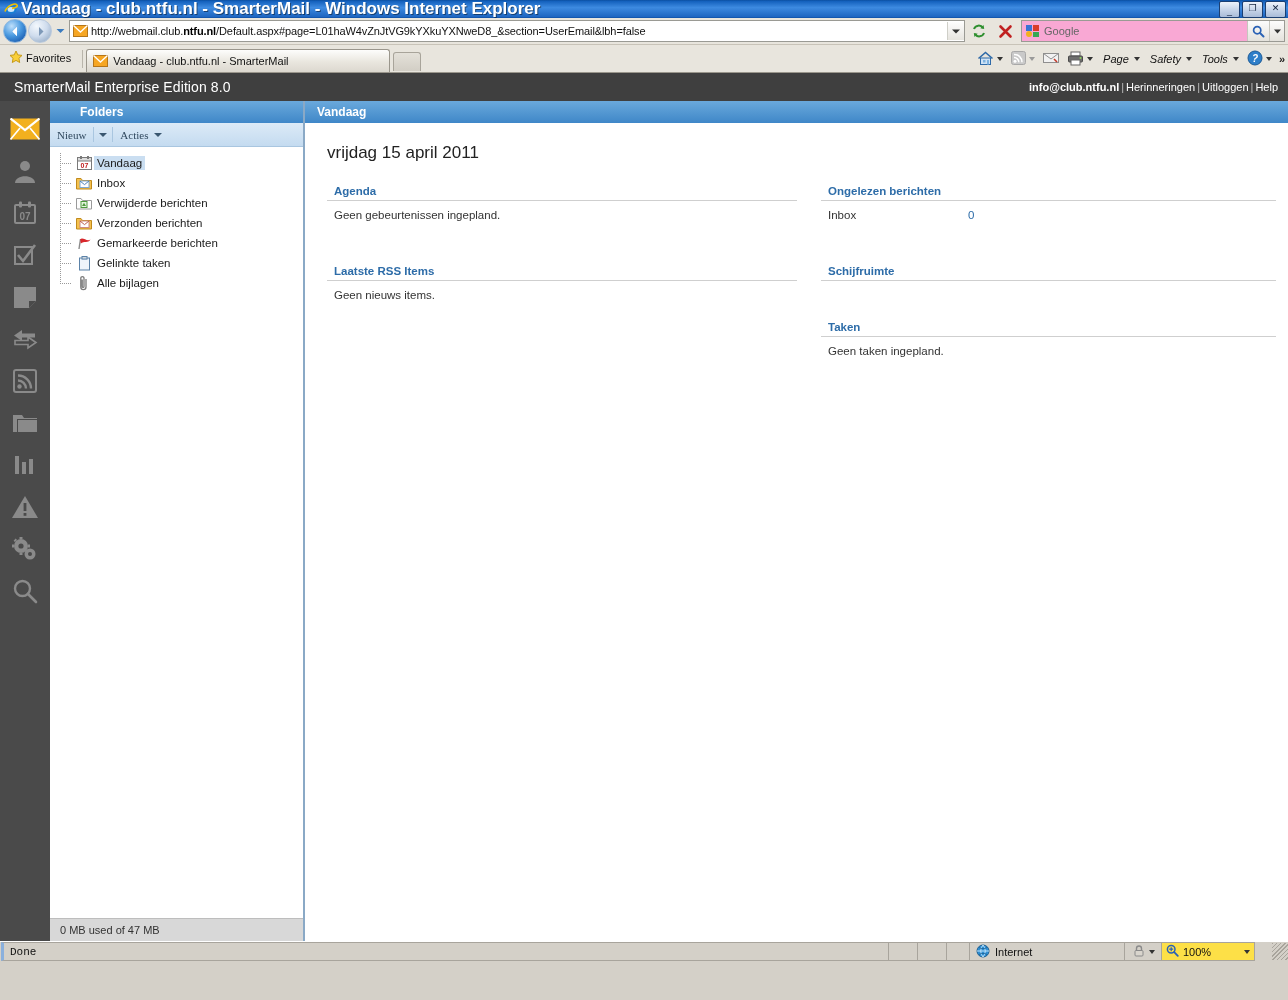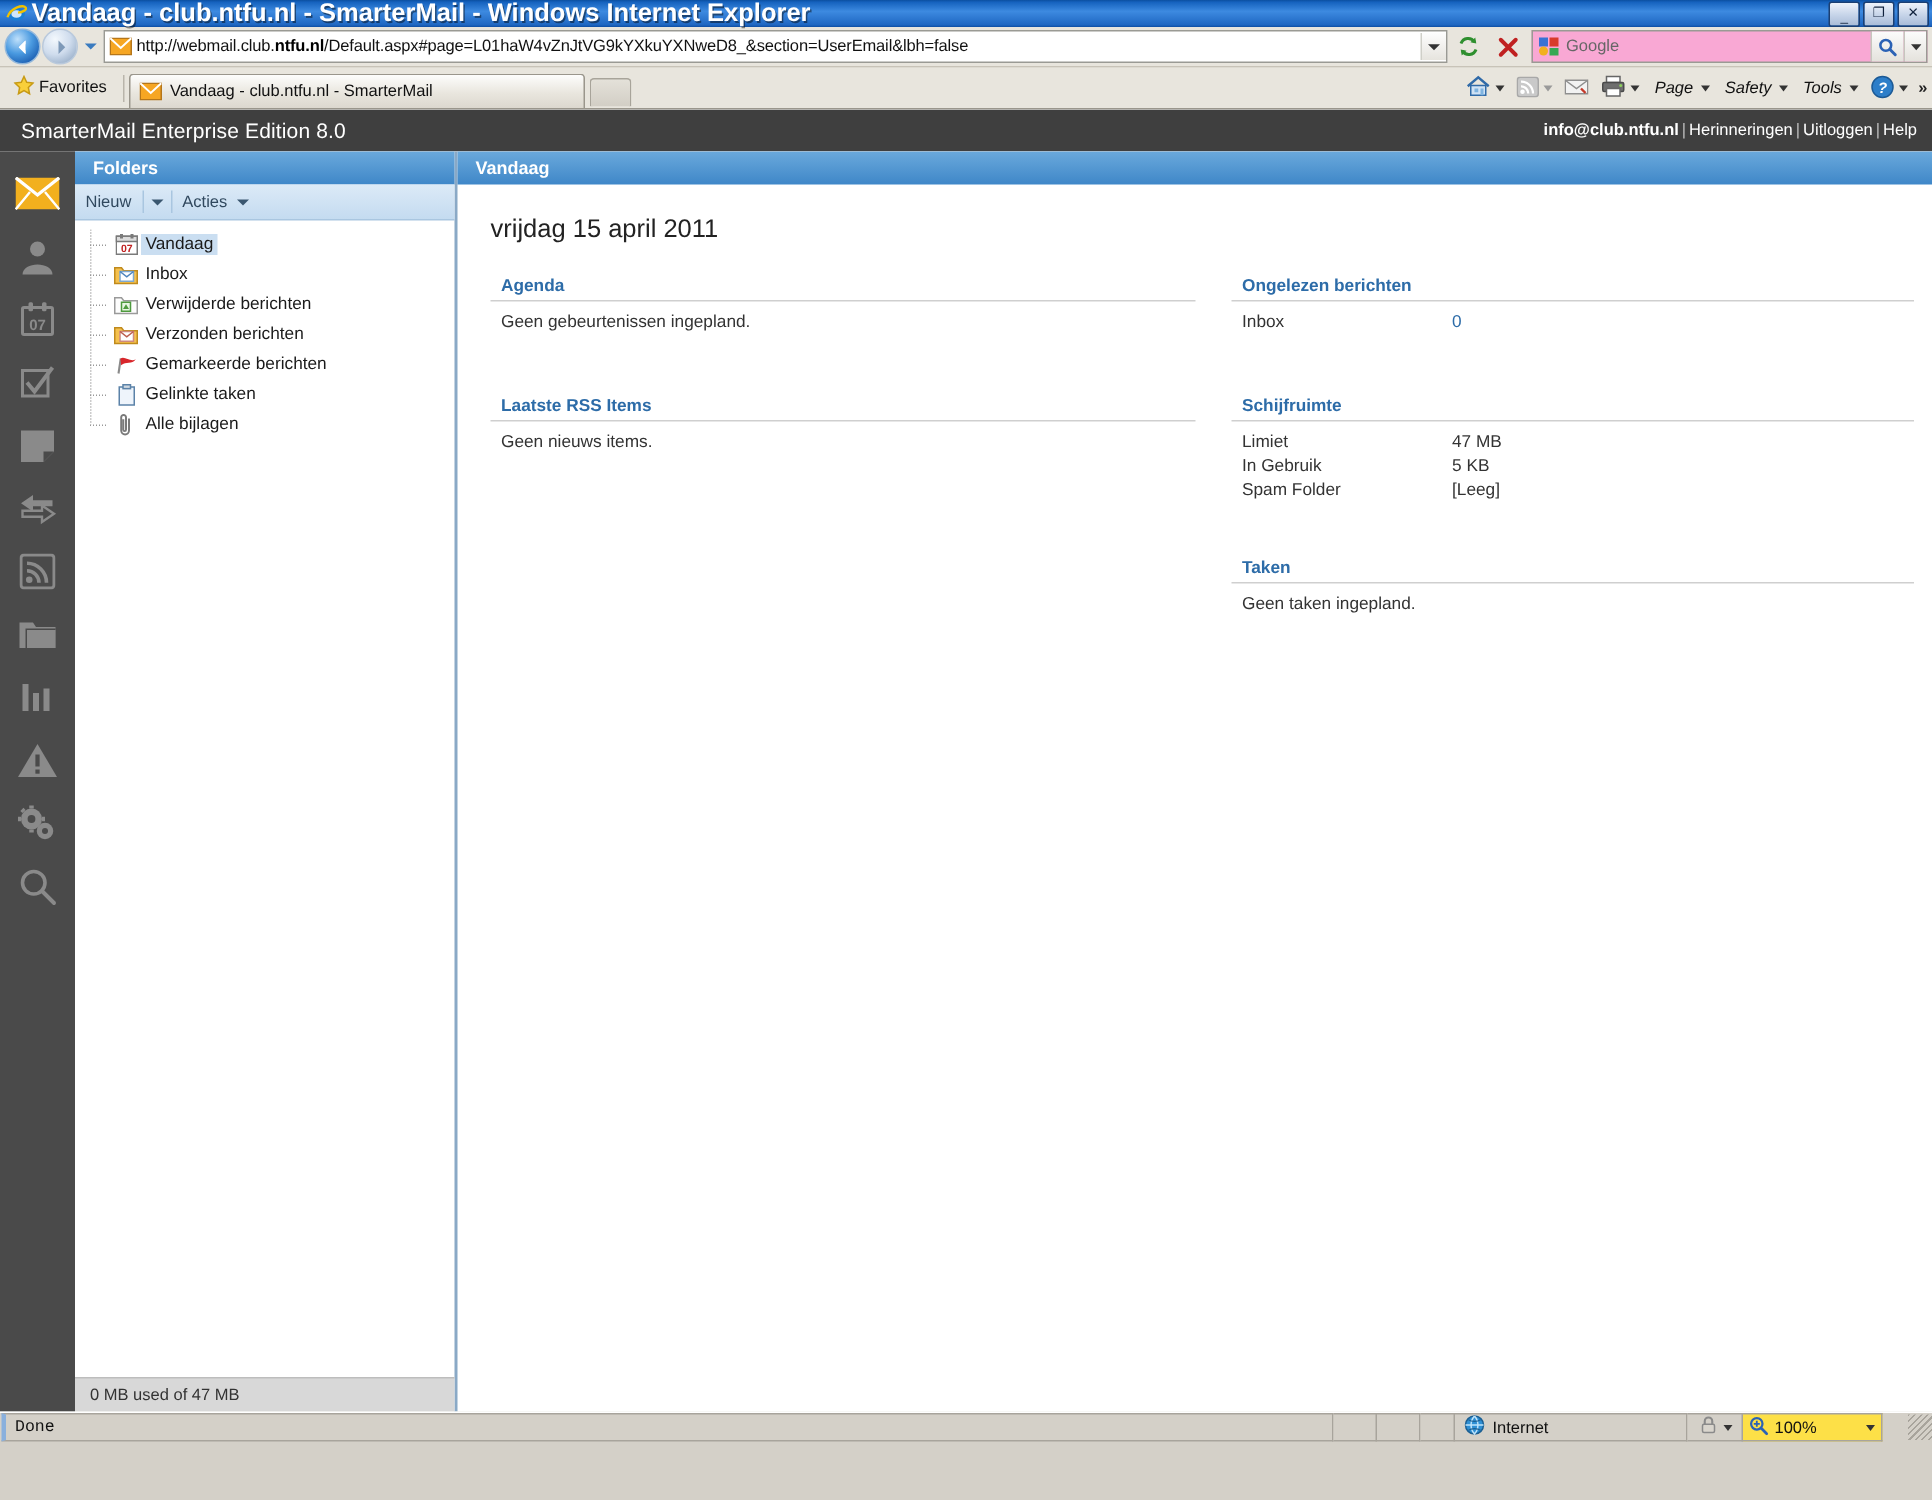--- a/index.html
+++ b/index.html
@@ -173,28 +173,28 @@
   .folders-pane{
     width:253px;flex:0 0 auto;background:#fff;
     border-right:1px solid #8aa9c6;
     display:flex;flex-direction:column;
     position:relative;
   }
   .pane-title{
     height:22px;
     background:linear-gradient(to bottom,#6aa9dc,#3f87c8);
     color:#fff;font-size:12px;font-weight:bold;
-    display:flex;align-items:center;padding-left:12px;
+    display:flex;align-items:center;padding-left:30px;
     flex:0 0 auto;
   }
   .pane-toolbar{
     height:23px;flex:0 0 auto;
     background:linear-gradient(to bottom,#dceaf7,#c4dbf0);
     border-bottom:1px solid #a9c6e0;
-    display:flex;align-items:center;
+    display:flex;align-items:center;font-family:Liberation Serif, serif;
   }
   .tb-item{
     display:flex;align-items:center;height:23px;padding:0 7px;
     font-size:11px;color:#30485e;flex:0 0 auto;
   }
   .tb-split{width:1px;height:15px;background:#a9c6e0;flex:0 0 auto}
   .tb-arrow{
     width:0;height:0;border-left:4px solid transparent;border-right:4px solid transparent;
     border-top:4px solid #3a5770;margin-left:6px;
   }
@@ -704,34 +704,20 @@
               <div class="sect-body">
                 <div class="kv">
                   <span class="k">Inbox</span>
                   <span class="v link">0</span>
                 </div>
               </div>
             </div>
 
             <div class="sect" style="margin-top:44px">
               <div class="sect-h">Schijfruimte</div>
-              <div class="sect-body">
-                <div class="kv">
-                  <span class="k">Limiet</span>
-                  <span class="v">47 MB</span>
-                </div>
-                <div class="kv">
-                  <span class="k">In Gebruik</span>
-                  <span class="v">5 KB</span>
-                </div>
-                <div class="kv">
-                  <span class="k">Spam Folder</span>
-                  <span class="v">[Leeg]</span>
-                </div>
-              </div>
             </div>
 
             <div class="sect" style="margin-top:40px">
               <div class="sect-h">Taken</div>
               <div class="sect-body"><span class="empty">Geen taken ingepland.</span></div>
             </div>
           </div>
 
         </div>
       </div>

